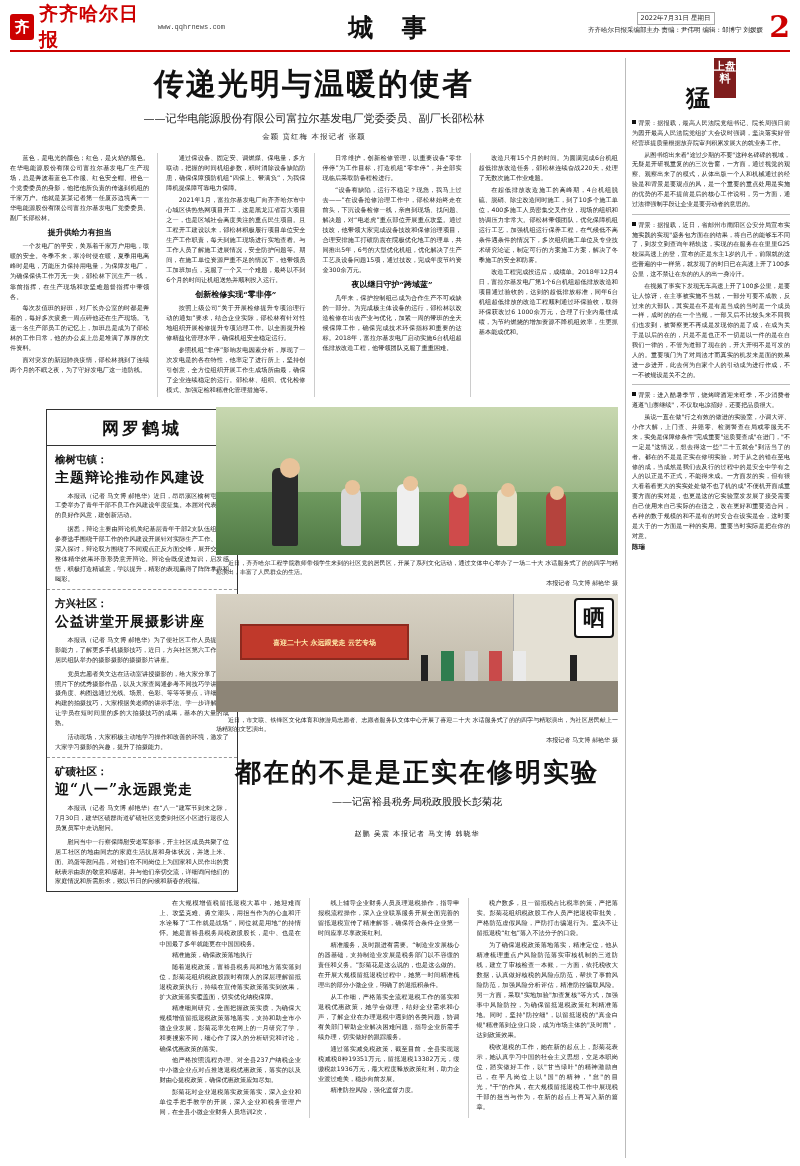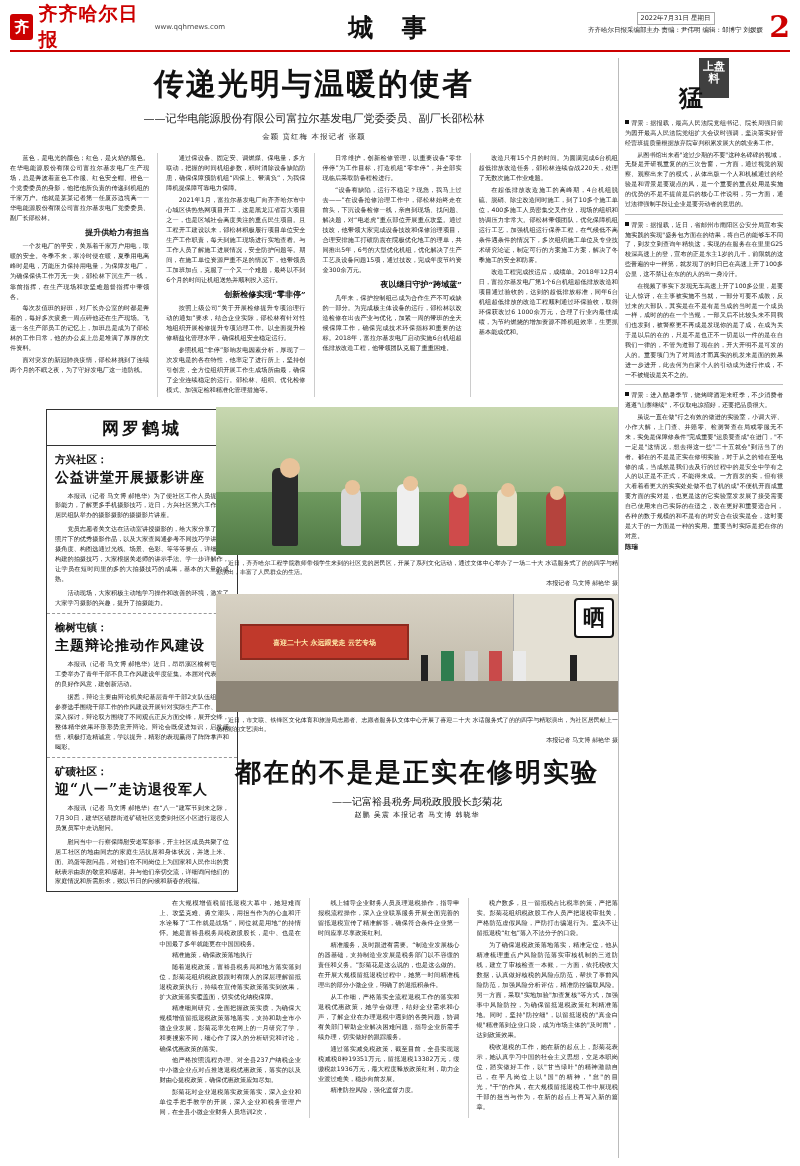--- a/index.html
+++ b/index.html
@@ -22,38 +22,38 @@
   .mast-logo {
     width: 26px; height: 26px; background: #cc0000; border-radius: 3px;
     display: flex; align-items: center; justify-content: center;
     color: #fff; font-size: 15px; font-weight: bold;
     font-family: "DejaVu Serif", "Liberation Serif", serif;
   }
   .mast-name {
     font-size: 19px; font-weight: bold; color: #cc0000; letter-spacing: 1px;
     font-family: "DejaVu Serif", "Liberation Serif", serif;
   }
-  .mast-url { font-size: 7px; color: #444; margin-left: 3px; }
+  .mast-url { font-size: 7px; color: #444; margin-left: 3px; font-family: Liberation Mono, monospace; }
   .mast-center {
     font-size: 25px; font-weight: bold; letter-spacing: 10px;
     font-family: "DejaVu Serif", "Liberation Serif", serif;
     flex: 1; text-align: center;
   }
   .mast-right { display: flex; align-items: flex-start; gap: 6px; width: 230px; justify-content: flex-end; }
   .mast-meta { text-align: center; font-size: 6.5px; line-height: 1.7; color: #222; }
   .mast-date { border: 1px solid #aaa; display: inline-block; padding: 0 3px; font-size: 6.5px; }
   .page-num {
     font-size: 30px; font-weight: bold; color: #cc0000;
     font-family: "DejaVu Serif", "Liberation Serif", serif;
     line-height: 1;
   }
 
   
   .body-grid {
-    display: flex; margin-top: 6px; height: 1100px;
+    display: flex; gap: 7px; margin-top: 6px; height: 1100px;
   }
   .col-main { width: 608px; display: flex; flex-direction: column; }
   .col-right { width: 165px; border-left: 1px solid #bbb; padding-left: 6px; }
 
   
   .headline-block { text-align: center; padding: 6px 0 4px; }
   .headline {
     font-size: 30px; font-weight: bold; letter-spacing: 2px;
     font-family: "DejaVu Serif", "Liberation Serif", serif;
     color: #111;
@@ -66,21 +66,21 @@
 
   
   .art-cols { display: flex; gap: 8px; margin-top: 7px; }
   .tcol { flex: 1; }
   .tcol p, .rcol p {
     font-size: 6.2px; line-height: 1.62; text-align: justify;
     text-indent: 2em; color: #1a1a1a; margin-bottom: 1.5px;
     font-family: "DejaVu Sans", "Liberation Sans", sans-serif;
   }
   .sub-h {
-    font-size: 8px; font-weight: bold; text-align: right;
+    font-size: 8px; font-weight: bold; text-align: center;
     margin: 4px 0 3px; color: #111;
     font-family: "DejaVu Serif", "Liberation Serif", serif;
   }
   .vrule { width: 1px; background: #ccc; }
 
   
   .netbox { border: 1px solid #333; margin-top: 8px; width: 192px; }
   .netbox-title {
     text-align: center; font-size: 17px; font-weight: bold; letter-spacing: 3px;
     padding: 7px 0 5px; border-bottom: 1px solid #333;
@@ -123,29 +123,29 @@
   .ph2 .stagefloor { position:absolute; left:0; bottom:0; width:100%; height:26%; background:#8d8577; }
   .ph2 .bldg { position:absolute; right:0; top:0; width:26%; height:74%; background:#e4e0d4; border-left:1px solid #aaa; }
   .ph2 .spk { position:absolute; bottom:26%; width:7px; height:26px; background:#222; }
 
   
   .headline2 {
     font-size: 26px; font-weight: bold; text-align: center; letter-spacing: 2px;
     margin-top: 10px; font-family: "DejaVu Serif", "Liberation Serif", serif;
   }
   .subheadline2 { font-size: 10px; text-align: center; margin-top: 5px; font-family:"DejaVu Serif","Liberation Serif",serif; }
-  .byline2 { font-size: 7px; text-align: center; margin-top: 1px; letter-spacing: 1px; }
+  .byline2 { font-size: 7px; text-align: center; margin-top: 20px; letter-spacing: 1px; }
 
   
   .rcol { font-size: 6.2px; }
   .rtop-logo {
     width: 50px; height: 56px; margin: 0 auto 4px; position: relative;
   }
   .rtop-logo .redbox {
-    position:absolute; right:0; top:0; width:30px; height:40px; background:#404040;
+    position:absolute; right:0; top:0; width:22px; height:40px; background:#7f1d1d;
     color:#fff; font-size:11px; font-weight:bold; text-align:center; padding-top:3px; line-height:1.1;
     font-family:"DejaVu Serif","Liberation Serif",serif;
   }
   .rtop-logo .bigchar {
     position:absolute; left:0; bottom:0; font-size:24px; font-weight:bold; color:#111;
     font-family:"DejaVu Serif","Liberation Serif",serif;
   }
   .rcol p { font-size: 6.1px; line-height: 1.62; text-indent: 2em; text-align: justify; margin-bottom: 2px; }
   .rcol .lead { text-indent: 0; }
   .sq { display:inline-block; width:4px; height:4px; background:#111; margin-right:2px; vertical-align:1px; }
@@ -225,37 +225,37 @@
         </div>
       </div>
 
       <div style="display:flex; gap:8px; margin-top:4px;">
 
         <div style="width:198px;padding-left:36px;">
           <div class="netbox">
             <div class="netbox-title">网罗鹤城</div>
 
             <div class="net-item">
+              <div class="net-loc">榆树屯镇：</div>
+              <div class="net-head">主题辩论推动作风建设</div>
+              <div class="net-body">本报讯（记者 马文博 郝艳华）近日，昂昂溪区榆树屯镇关工委举办了青年干部不良工作风建设年度征集。本届对代表举办的良好作风意，建创新活动。</div>
+              <div class="net-body">据悉，辩论主要由辩论机关纪基层青年干部2支队伍组成，参赛选手围绕干部工作的作风建设开展针对实际生产工作、进行深入探讨，辩论双方围绕了不同观点正反方面交锋，展开交锋，整体精华效果环形形势意开辩论。辩论会既促进知识，启发感悟，积极打造精诚意，学以提升，精彩的表现赢得了阵阵掌声和喝彩。</div>
+            </div>
+
+            <div class="net-item">
               <div class="net-loc">方兴社区：</div>
               <div class="net-head">公益讲堂开展摄影讲座</div>
               <div class="net-body">本报讯（记者 马文博 郝艳华）为了便社区工作人员提升摄影能力，了解更多手机摄影技巧，近日，方兴社区第六工作人员居民组队举办的摄影摄影的摄摄影片讲座。</div>
               <div class="net-body">党员志愿者关文达在活动室讲授摄影的，给大家分享了不同照片下的优秀摄影作品，以及大家查阅通参考不同技巧学讲的拍摄角度、构图选通过光线、场景、色彩、等等等要点，详细讲解构建的拍摄技巧，大家根据关老师的讲示手法、学一步详解作，让学员在短时间里的多的大拍摄技巧的成果，基本的大量的成熟。</div>
               <div class="net-body">活动现场，大家积极主动地学习操作和改善的环境，激发了大家学习摄影的兴趣，提升了拍摄能力。</div>
             </div>
 
             <div class="net-item">
-              <div class="net-loc">榆树屯镇：</div>
-              <div class="net-head">主题辩论推动作风建设</div>
-              <div class="net-body">本报讯（记者 马文博 郝艳华）近日，昂昂溪区榆树屯镇关工委举办了青年干部不良工作风建设年度征集。本届对代表举办的良好作风意，建创新活动。</div>
-              <div class="net-body">据悉，辩论主要由辩论机关纪基层青年干部2支队伍组成，参赛选手围绕干部工作的作风建设开展针对实际生产工作、进行深入探讨，辩论双方围绕了不同观点正反方面交锋，展开交锋，整体精华效果环形形势意开辩论。辩论会既促进知识，启发感悟，积极打造精诚意，学以提升，精彩的表现赢得了阵阵掌声和喝彩。</div>
-            </div>
-
-            <div class="net-item">
               <div class="net-loc">矿碛社区：</div>
-              <div class="net-head">迎“八一”走访退役军人</div>
+              <div class="net-head">迎“八一”永远跟党走</div>
               <div class="net-body">本报讯（记者 马文博 郝艳华）在“八一”建军节到来之际，7月30日，建华区碛群街道矿碛社区党委到社区小区进行退役人员复员军中走访慰问。</div>
               <div class="net-body">慰问当中一行察保障慰安老军影事，开主社区成员共聚了位居工社区的地由同志的家庭生活抗居和身体状况，并送上米、面、鸡蛋等慰问品，对他们在不同岗位上为国家和人民作出的贡献表示由衷的敬意和感谢。并与他们亲切交流，详细询问他们的家庭情况和所需所求，致以节日的问候和新春的祝福。</div>
             </div>
           </div>
         </div>
 
         <div style="flex:1;">
 
           <div class="photo-wrap">
             <div class="photo ph1">

